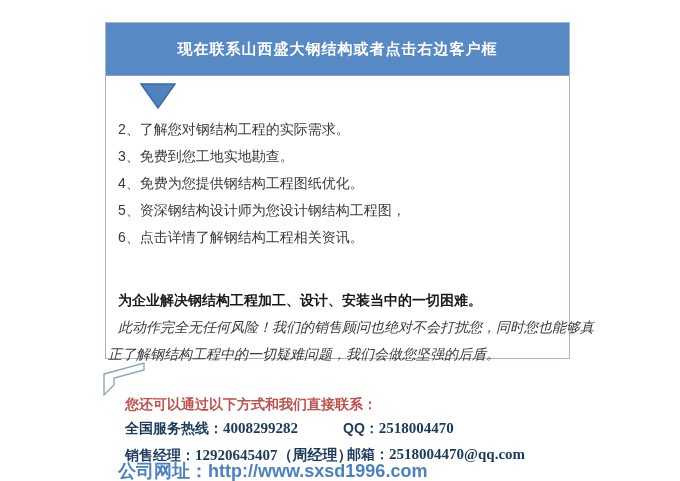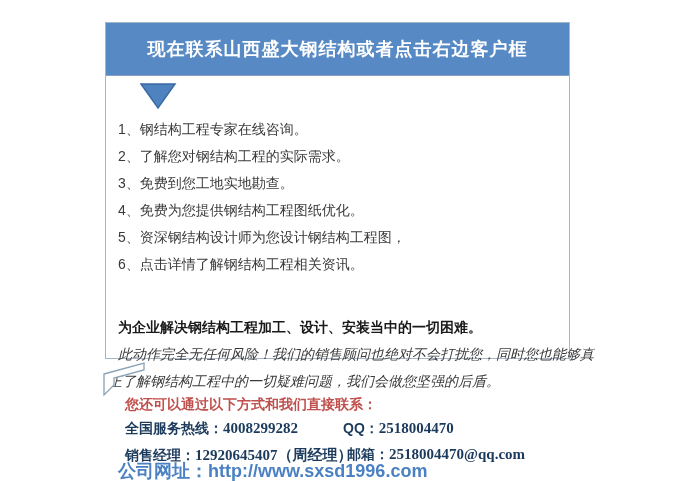--- a/index.html
+++ b/index.html
@@ -8,21 +8,21 @@
     font-family:"Liberation Sans","DejaVu Sans",sans-serif;
     overflow:hidden;
   }
   .main-box{
     position:absolute;left:105px;top:22px;width:465px;height:337px;
     border:1px solid #a3b7c9;background:#fff;box-sizing:border-box;
   }
   .banner{
     height:52px;background:#5789c4;border-bottom:1px solid #86a3c4;
     display:flex;align-items:center;justify-content:center;
-    color:#ffffff;font-weight:bold;font-size:18px;letter-spacing:1px;
+    color:#ffffff;font-weight:bold;font-size:15px;letter-spacing:1px;
   }
   .triangle-icon{position:absolute;left:139px;top:82px;}
   .content{
     position:absolute;left:106px;top:116px;width:461px;
     font-size:14px;color:#3a3a3a;
   }
   .step-line{line-height:27px;padding-left:12px;white-space:nowrap;}
   .headline-line{line-height:27px;padding-left:12px;font-weight:bold;color:#1a1a1a;white-space:nowrap;margin-top:36px;}
   .para-line{line-height:27px;padding-left:2px;white-space:nowrap;font-style:italic;}
   .para-line.indent{padding-left:12px;}
@@ -53,21 +53,20 @@
   <div class="banner">
     <span>现在联系山西盛大钢结构或者点击右边客户框</span>
   </div>
 </div>
 
 <svg class="triangle-icon" width="38" height="28" viewBox="0 0 38 28">
   <polygon points="2,2 36,2 19,26" fill="#4e83c0" stroke="#3a6aa6" stroke-width="1.5"></polygon>
 </svg>
 
 <div class="content">
-  <div class="step-line">1、钢结构工程专家在线咨询。</div>
   <div class="step-line">2、了解您对钢结构工程的实际需求。</div>
   <div class="step-line">3、免费到您工地实地勘查。</div>
   <div class="step-line">4、免费为您提供钢结构工程图纸优化。</div>
   <div class="step-line">5、资深钢结构设计师为您设计钢结构工程图，</div>
   <div class="step-line">6、点击详情了解钢结构工程相关资讯。</div>
   <div class="headline-line">为企业解决钢结构工程加工、设计、安装当中的一切困难。</div>
   <div class="para-line indent">此动作完全无任何风险！我们的销售顾问也绝对不会打扰您，同时您也能够真</div>
   <div class="para-line">正了解钢结构工程中的一切疑难问题，我们会做您坚强的后盾。</div>
 </div>
 

